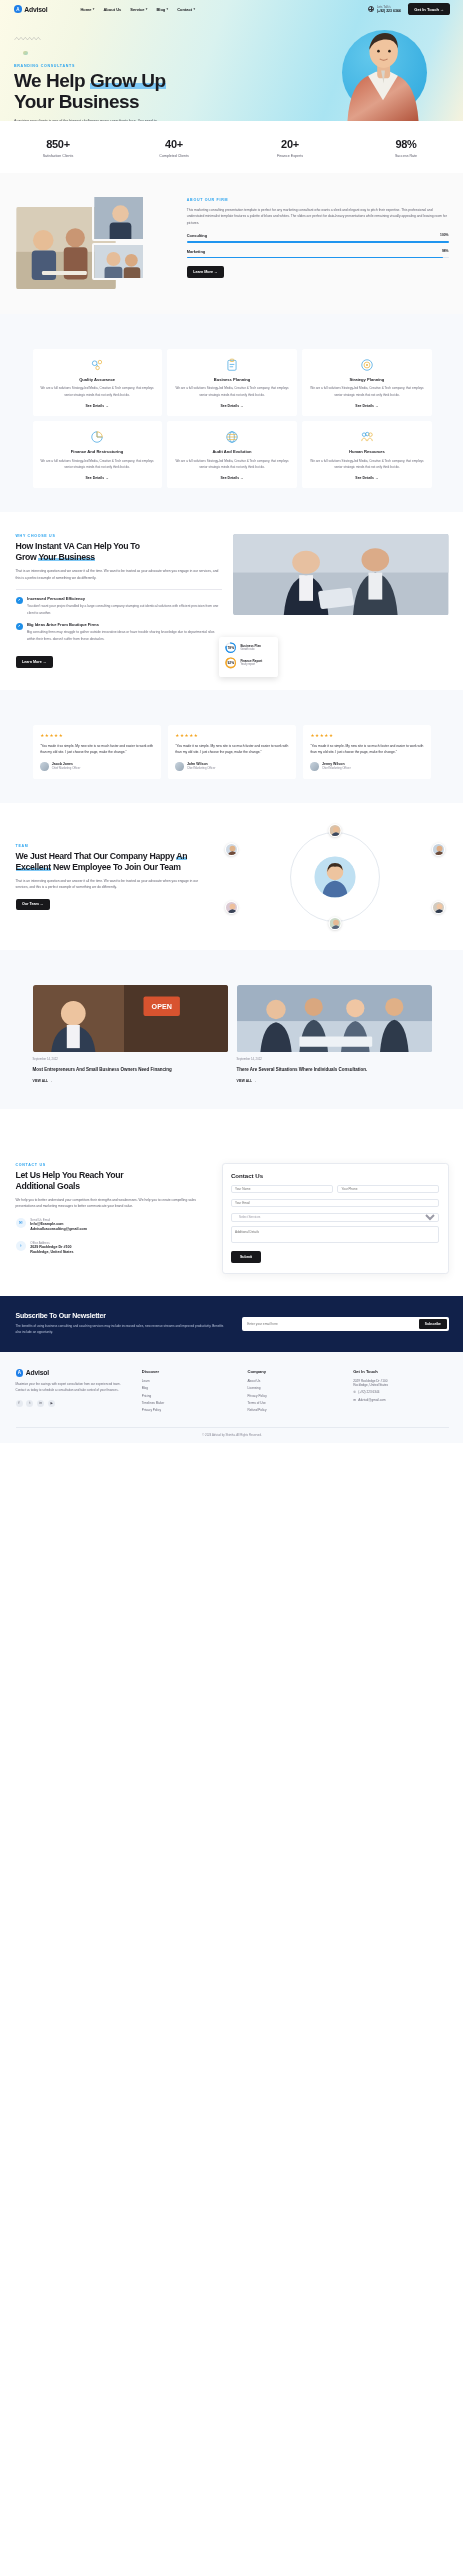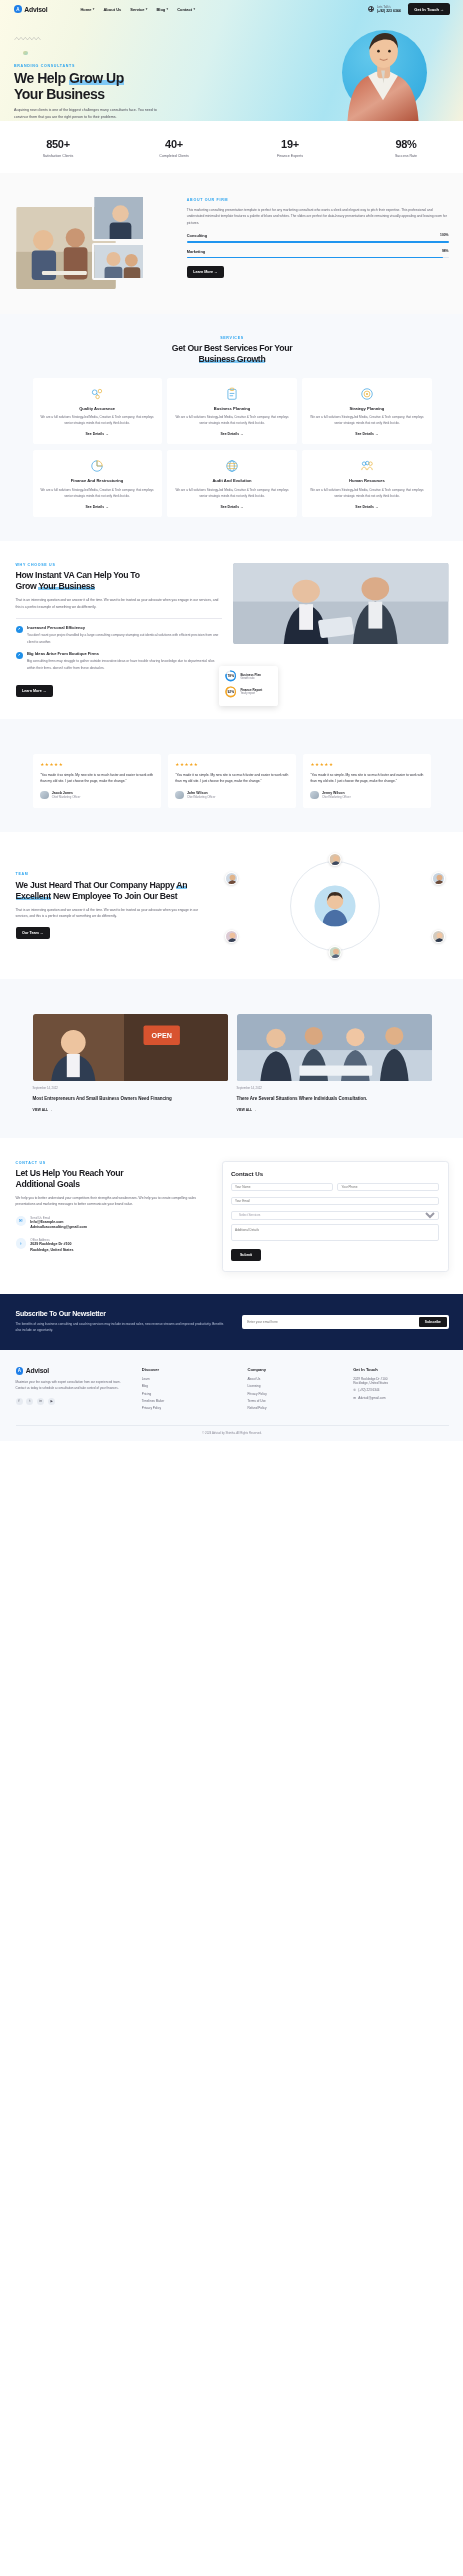--- a/index.html
+++ b/index.html
@@ -39,21 +39,21 @@
     padding:3.2px 5.8px; border-radius:2.6px; white-space:nowrap; border:none; cursor:pointer;
     font-family:inherit;
   }
 
   
   .hero { position:relative; height:103px; }
   .hero-left { position:absolute; left:14px; top:14px; width:193px; z-index:4;}
   .zigzag { width:27px; height:5.2px; opacity:.55; }
   .dot-deco { width:4.5px; height:4.5px; border-radius:50%; background:linear-gradient(135deg,#d9d79a,#9fd6c8); margin:7.7px 0 0 9px;}
   .eyebrow { font-size:3.6px; font-weight:700; letter-spacing:0.7px; color:#29a3ef; text-transform:uppercase;}
-  h1.hero-title { font-size:14px; line-height:1.1; font-weight:800; letter-spacing:-0.5px; margin-top:3.2px; }
+  h1.hero-title { font-size:19px; line-height:1.1; font-weight:800; letter-spacing:-0.5px; margin-top:3.2px; }
   .hl { background:linear-gradient(transparent 62%, #7ec8f5 62%, #7ec8f5 92%, transparent 92%); }
   .hero-sub { font-size:3.6px; line-height:1.85; color:#4b4b57; margin-top:5.2px; width:155px;}
   .hero-photo {
     position:absolute; right:0; top:0; width:190px; height:103px;
     overflow:hidden;
   }
   .blue-circle { position:absolute; right:37px; top:11.6px; width:85px; height:85px; border-radius:50%;
     background:radial-gradient(circle at 35% 30%, #63c8ec, #2aa6dd); }
   .person { position:absolute; right:26px; bottom:0; width:110px; height:97px; }
 
@@ -135,21 +135,21 @@
 
   
   .blog { background:#f7f9fc; padding:22px 0 24.5px; }
   .blog-grid { display:grid; grid-template-columns:1fr 1fr; gap:9px; margin-top:13px;}
   .b-img { width:100%; height:67px; border-radius:2.6px; overflow:hidden;}
   .b-title { font-size:4.5px; font-weight:700; line-height:1.45; margin-top:5.8px;}
   .b-more { font-size:3.3px; font-weight:700; margin-top:5.2px; display:inline-block;}
 
   
   .contact { background:#fff; padding:23px 0 22px;}
-  .contact-inner { display:flex; gap:13px; padding:0 15.5px;}
+  .contact-inner { display:flex; gap:13px; padding:0 15.5px;margin-top:31px;}
   .contact-left { width:193px;}
   .ci-row { display:flex; gap:4.5px; margin-top:7.7px; align-items:flex-start;}
   .ci-ic { width:10.3px; height:10.3px; border-radius:50%; background:#eaf4fd; color:#1f8fe8;
     display:flex;align-items:center;justify-content:center;font-size:4.5px; flex:none;}
   .ci-l1 { font-size:3px; color:#8a8a97;}
   .ci-l2 { font-size:3.6px; font-weight:700; line-height:1.55;}
   .form-card { flex:1; background:#fff; border:0.6px solid #e7eaf0; border-radius:3.2px; padding:8.4px 8.4px 9.7px;
     box-shadow:0 1.9px 9px rgba(0,0,0,.06);}
   .form-title { font-size:6.1px; font-weight:800;}
   .f-row { display:flex; gap:4.5px; margin-top:5.8px;}
@@ -275,21 +275,21 @@
     <div class="stats-row" id="stats-row">
         <div class="stat">
      <div class="stat-num">850+</div>
      <div class="stat-label">Satisfaction Clients</div>
    </div>
         <div class="stat">
      <div class="stat-num">40+</div>
      <div class="stat-label">Completed Clients</div>
    </div>
         <div class="stat">
-     <div class="stat-num">19+</div>
+     <div class="stat-num">20+</div>
      <div class="stat-label">Finance Experts</div>
    </div>
         <div class="stat">
      <div class="stat-num">98%</div>
      <div class="stat-label">Success Rate</div>
    </div>
       </div>
   </div>
 
   <div class="about">
@@ -345,27 +345,20 @@
               <div class="bar-fill" id="bar1" style="width: 98%;"></div>
             </div>
         </div>
         <button class="btn-sm">Learn More →</button>
       </div>
     </div>
   </div>
 
   <div class="services">
     <div class="container">
-      <div class="center">
-        <div class="eyebrow">SERVICES</div>
-        <h2 class="sec-title">
-          <span>Get Our Best Services For Your </span><br>
-          <span class="hl">Business Growth</span>
-        </h2>
-      </div>
       <div class="svc-grid" id="svc-grid">
           <div class="svc-card">
      <div class="svc-icon">
               <svg width="14" height="14" viewBox="0 0 24 24" fill="none" stroke="#3aa0e0" stroke-width="1.2">
                 <circle cx="8" cy="9" r="4"></circle>
                 <circle cx="17" cy="7" r="3" stroke="#e8b13a"></circle>
                 <circle cx="13" cy="17" r="3" stroke="#e8b13a"></circle>
                 <path d="M11.5 11 L13 14"></path>
               </svg>
             </div>
@@ -546,21 +539,21 @@
         </div>
     </div>
   </div>
 
   <div class="team">
     <div class="team-inner">
       <div class="team-left">
         <div class="eyebrow">TEAM</div>
         <h2 class="sec-title">
           <span>We Just Heard That Our Company Happy </span><span class="hl">An Excellent</span>
-          <span>New Employee To Join Our Best</span>
+          <span>New Employee To Join Our Team</span>
         </h2>
         <p class="body-txt">That is an interesting question and we answer it all the time. We want to be trusted as your advocate when you engage in our services, and this is a perfect example of something we do differently.</p>
         <button class="btn-sm">Our Team →</button>
       </div>
       <div class="team-right">
         <div class="orbit"></div>
         <div class="orbit-in">
           <svg viewBox="0 0 64 64" width="41" height="41">
             <rect width="64" height="64" fill="#bfe0f2"></rect>
             <circle cx="32" cy="24" r="13" fill="#edc49f"></circle>

